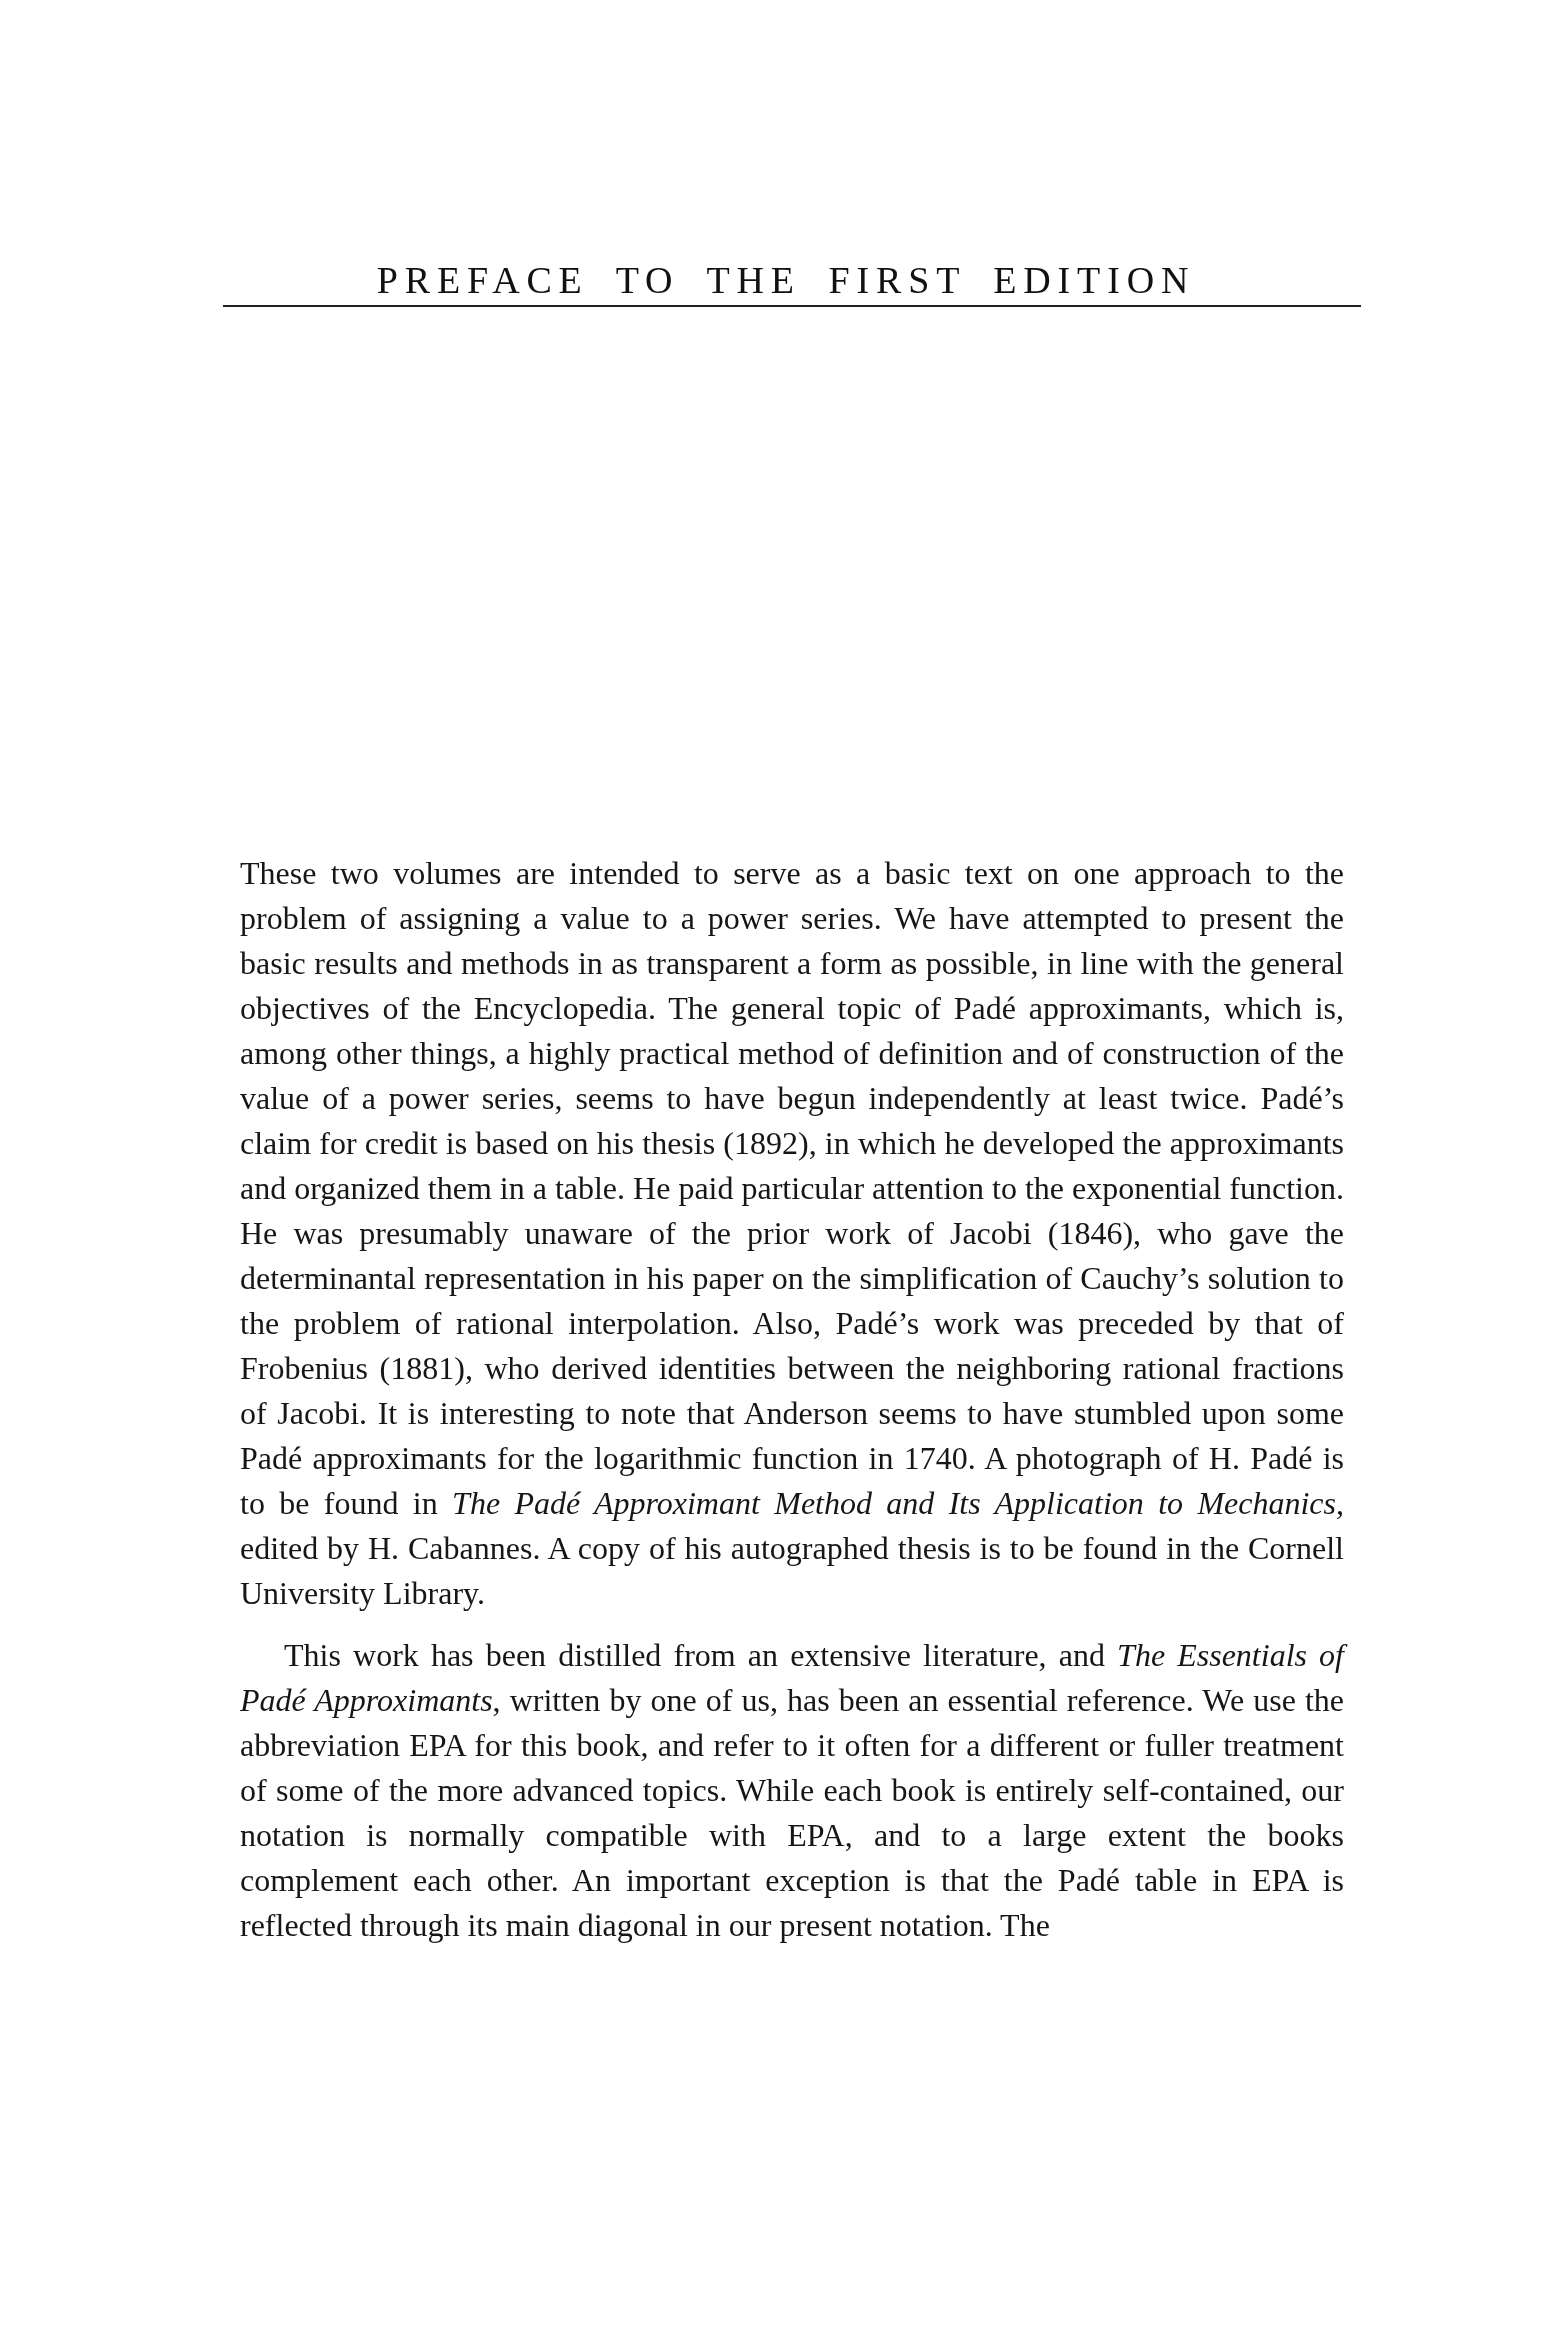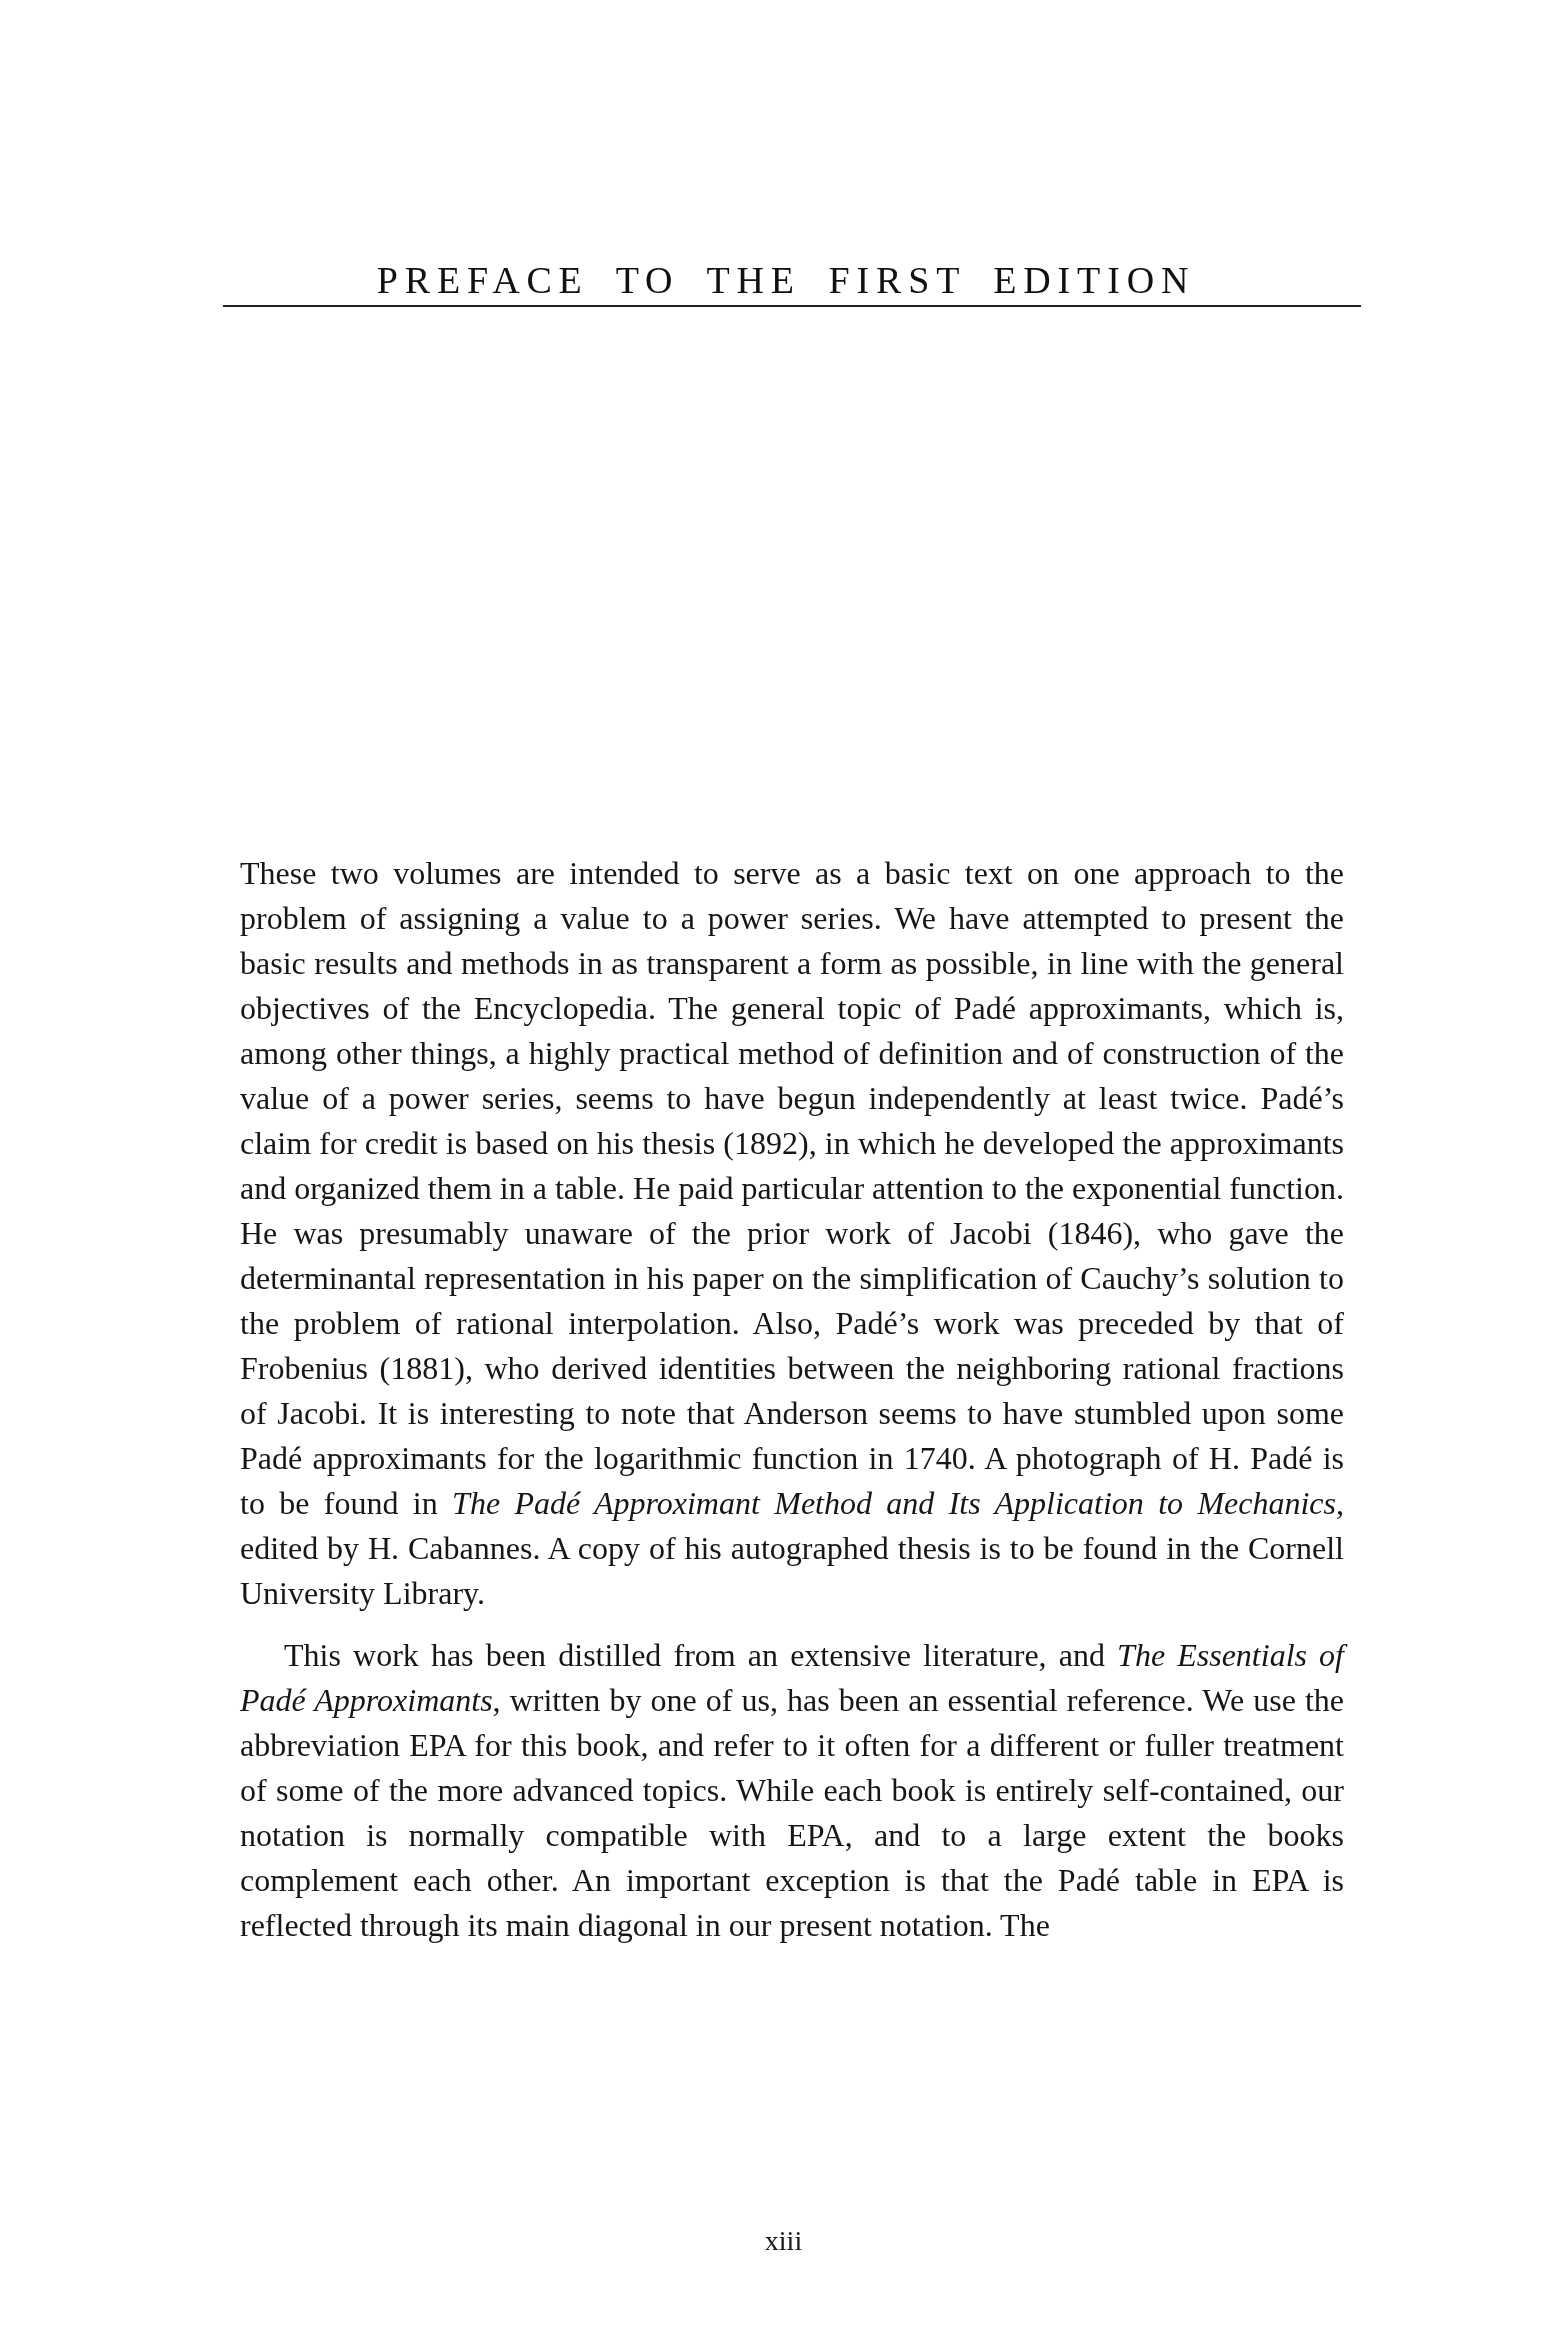--- a/index.html
+++ b/index.html
@@ -84,18 +84,15 @@
     <h1 class="page-title">PREFACE TO THE FIRST EDITION</h1>
   </header>
 
   <hr class="title-rule">
 
   <main class="page-body">
     <p class="para first"><span>These two volumes are intended to serve as a basic text on one approach to the problem of assigning a value to a power series. We have attempted to present the basic results and methods in as transparent a form as possible, in line with the general objectives of the Encyclopedia. The general topic of Padé approximants, which is, among other things, a highly practical method of definition and of construction of the value of a power series, seems to have begun independently at least twice. Padé’s claim for credit is based on his thesis (1892), in which he developed the approximants and organized them in a table. He paid particular attention to the exponential function. He was presumably unaware of the prior work of Jacobi (1846), who gave the determinantal representation in his paper on the simplification of Cauchy’s solution to the problem of rational interpolation. Also, Padé’s work was preceded by that of Frobenius (1881), who derived identities between the neighboring rational fractions of Jacobi. It is interesting to note that Anderson seems to have stumbled upon some Padé approximants for the logarithmic function in 1740. A photograph of H. Padé is to be found in </span><span class="italic">The Padé Approximant Method and Its Application to Mechanics</span><span>, edited by H. Cabannes. A copy of his autographed thesis is to be found in the Cornell University Library.</span></p>
     <p class="para indent"><span>This work has been distilled from an extensive literature, and </span><span class="italic">The Essentials of Padé Approximants</span><span>, written by one of us, has been an essential reference. We use the abbreviation EPA for this book, and refer to it often for a different or fuller treatment of some of the more advanced topics. While each book is entirely self-contained, our notation is normally compatible with EPA, and to a large extent the books complement each other. An important exception is that the Padé table in EPA is reflected through its main diagonal in our present notation. The</span></p>
   </main>
 
-  <footer class="page-footer">
-    <span class="page-number">xiii</span>
-  </footer>
 
 </div>
 
 
 </body></html>

